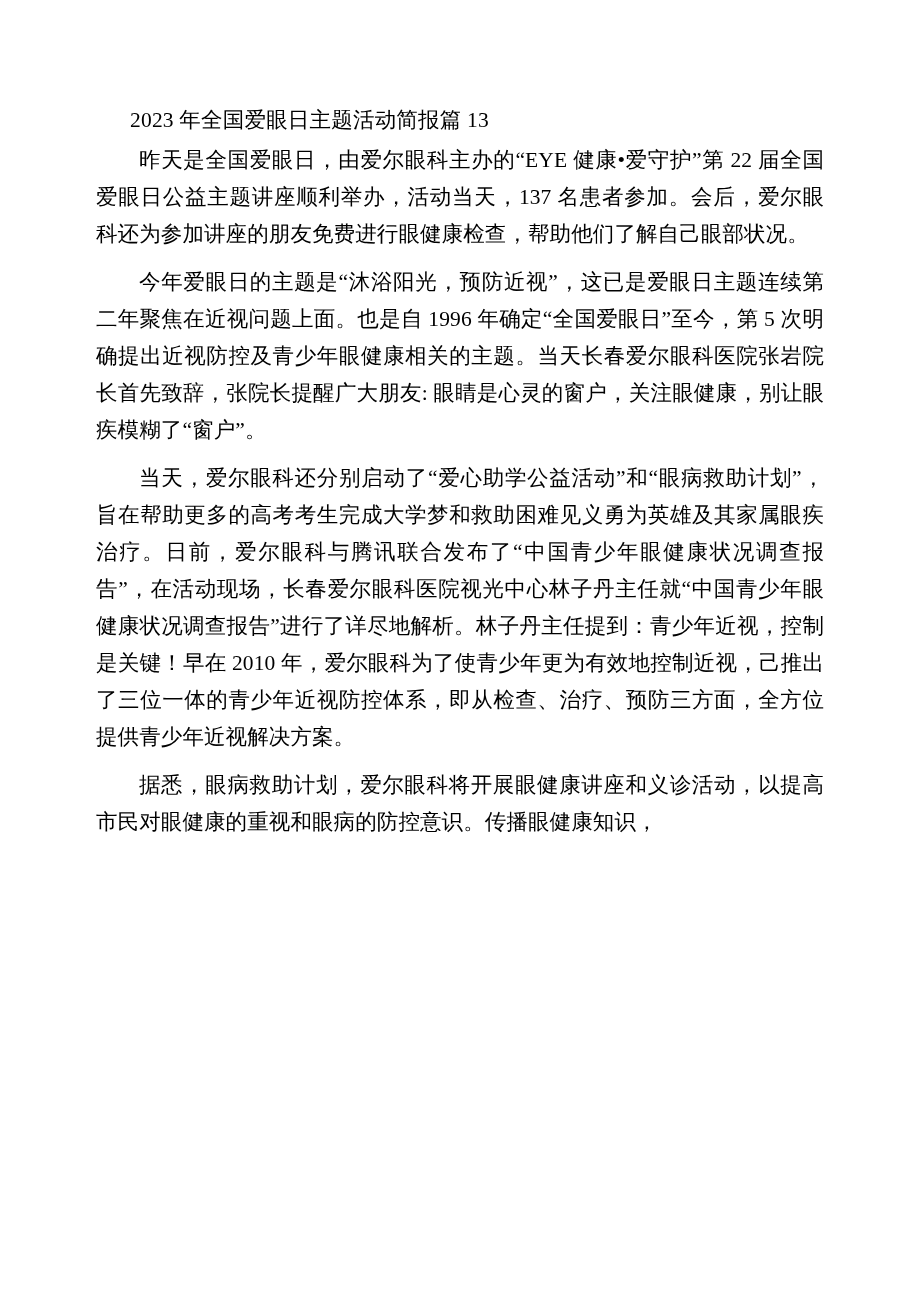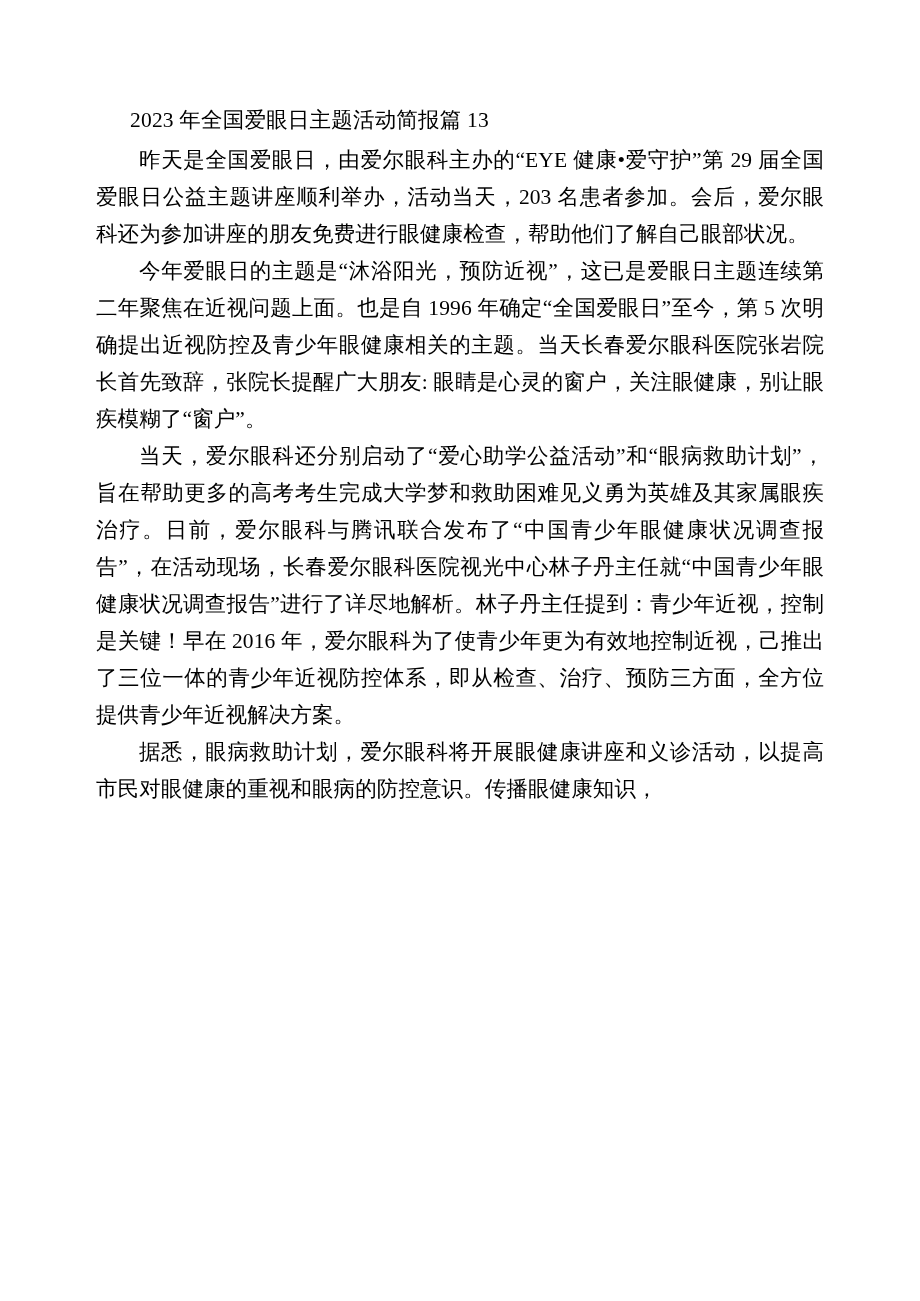--- a/index.html
+++ b/index.html
@@ -33,25 +33,25 @@
   .para {
     font-size: 21.5px;
     line-height: 1.72;
     margin: 0;
     text-indent: 2em;
     text-align: justify;
     text-justify: inter-ideograph;
     letter-spacing: 0.1px;
   }
   .para + .para {
-    margin-top: 0;
+    margin-top: 11px;
   }
 </style>
 </head>
 <body>
 
 <div class="page">
   <h1 class="doc-title">2023 年全国爱眼日主题活动简报篇 13</h1>
-  <p class="para">昨天是全国爱眼日，由爱尔眼科主办的“EYE 健康•爱守护”第 29 届全国爱眼日公益主题讲座顺利举办，活动当天，203 名患者参加。会后，爱尔眼科还为参加讲座的朋友免费进行眼健康检查，帮助他们了解自己眼部状况。</p>
+  <p class="para">昨天是全国爱眼日，由爱尔眼科主办的“EYE 健康•爱守护”第 22 届全国爱眼日公益主题讲座顺利举办，活动当天，137 名患者参加。会后，爱尔眼科还为参加讲座的朋友免费进行眼健康检查，帮助他们了解自己眼部状况。</p>
   <p class="para">今年爱眼日的主题是“沐浴阳光，预防近视”，这已是爱眼日主题连续第二年聚焦在近视问题上面。也是自 1996 年确定“全国爱眼日”至今，第 5 次明确提出近视防控及青少年眼健康相关的主题。当天长春爱尔眼科医院张岩院长首先致辞，张院长提醒广大朋友: 眼睛是心灵的窗户，关注眼健康，别让眼疾模糊了“窗户”。</p>
-  <p class="para">当天，爱尔眼科还分别启动了“爱心助学公益活动”和“眼病救助计划”，旨在帮助更多的高考考生完成大学梦和救助困难见义勇为英雄及其家属眼疾治疗。日前，爱尔眼科与腾讯联合发布了“中国青少年眼健康状况调查报告”，在活动现场，长春爱尔眼科医院视光中心林子丹主任就“中国青少年眼健康状况调查报告”进行了详尽地解析。林子丹主任提到：青少年近视，控制是关键！早在 2016 年，爱尔眼科为了使青少年更为有效地控制近视，己推出了三位一体的青少年近视防控体系，即从检查、治疗、预防三方面，全方位提供青少年近视解决方案。</p>
+  <p class="para">当天，爱尔眼科还分别启动了“爱心助学公益活动”和“眼病救助计划”，旨在帮助更多的高考考生完成大学梦和救助困难见义勇为英雄及其家属眼疾治疗。日前，爱尔眼科与腾讯联合发布了“中国青少年眼健康状况调查报告”，在活动现场，长春爱尔眼科医院视光中心林子丹主任就“中国青少年眼健康状况调查报告”进行了详尽地解析。林子丹主任提到：青少年近视，控制是关键！早在 2010 年，爱尔眼科为了使青少年更为有效地控制近视，己推出了三位一体的青少年近视防控体系，即从检查、治疗、预防三方面，全方位提供青少年近视解决方案。</p>
   <p class="para">据悉，眼病救助计划，爱尔眼科将开展眼健康讲座和义诊活动，以提高市民对眼健康的重视和眼病的防控意识。传播眼健康知识，</p>
 </div>
 
 </body></html>

